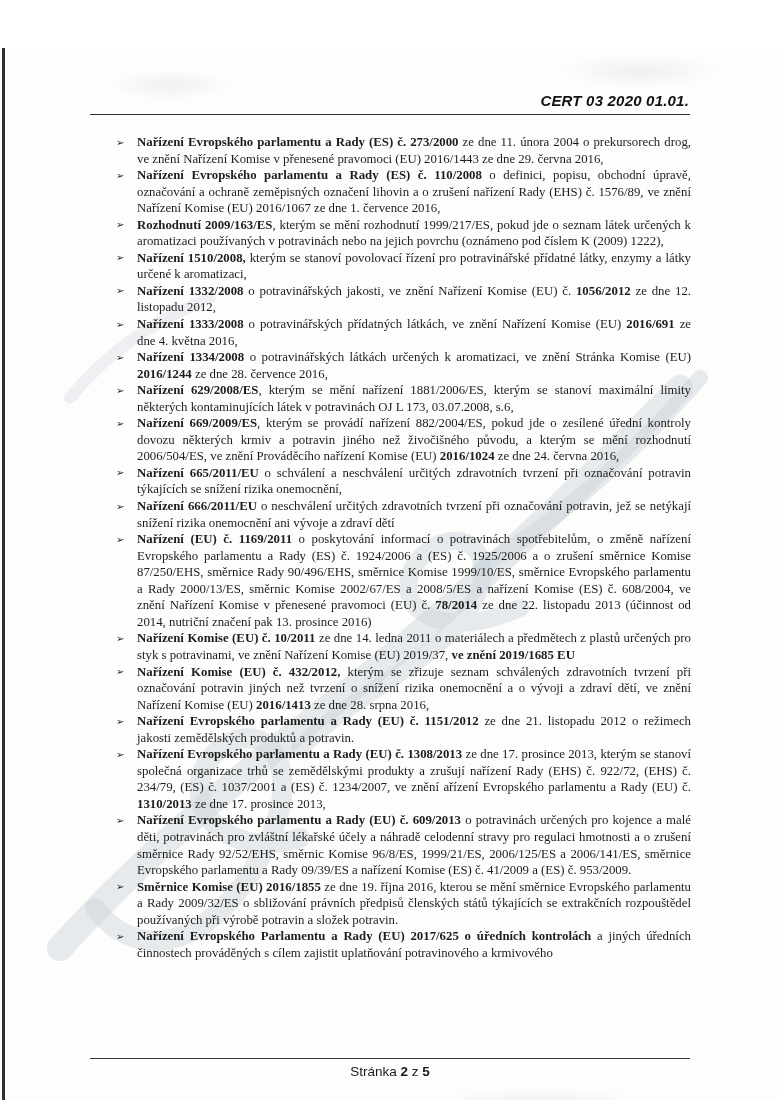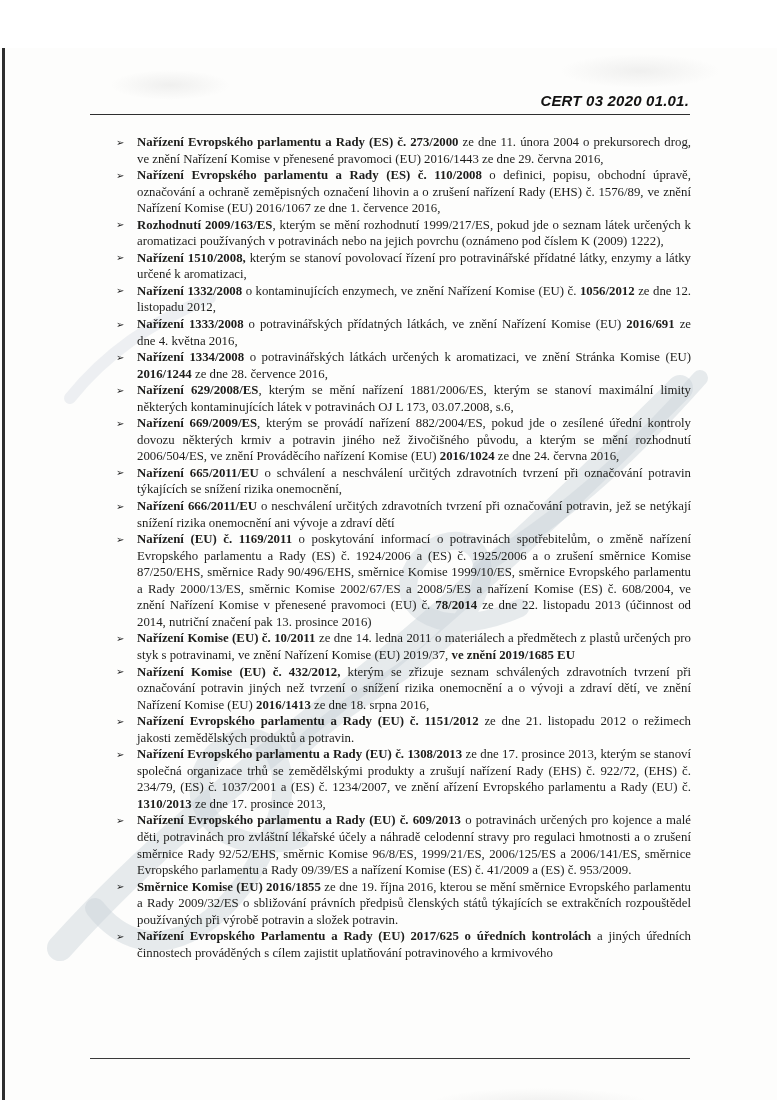--- a/index.html
+++ b/index.html
@@ -99,32 +99,33 @@
   </svg>
 
   <div class="header-code">CERT 03 2020 01.01.</div>
   <div class="header-rule"></div>
 
   <div class="content">
       <div class="item"><span class="bullet">➢</span><b>Nařízení Evropského parlamentu a Rady (ES) č. 273/2000</b><span> ze dne 11. února 2004 o prekursorech drog, ve znění Nařízení Komise v přenesené pravomoci (EU) 2016/1443 ze dne 29. června 2016,</span></div>
       <div class="item"><span class="bullet">➢</span><b>Nařízení Evropského parlamentu a Rady (ES) č. 110/2008</b><span> o definici, popisu, obchodní úpravě, označování a ochraně zeměpisných označení lihovin a o zrušení nařízení Rady (EHS) č. 1576/89, ve znění Nařízení Komise (EU) 2016/1067 ze dne 1. července 2016,</span></div>
       <div class="item"><span class="bullet">➢</span><b>Rozhodnutí 2009/163/ES</b><span>, kterým se mění rozhodnutí 1999/217/ES, pokud jde o seznam látek určených k aromatizaci používaných v potravinách nebo na jejich povrchu (oznámeno pod číslem K (2009) 1222),</span></div>
       <div class="item"><span class="bullet">➢</span><b>Nařízení 1510/2008,</b><span> kterým se stanoví povolovací řízení pro potravinářské přídatné látky, enzymy a látky určené k aromatizaci,</span></div>
-      <div class="item"><span class="bullet">➢</span><b>Nařízení 1332/2008</b><span> o kontaminujících enzymech, ve znění Nařízení Komise (EU) č. </span><b>1056/2012</b><span> ze dne 12. listopadu 2012,</span></div>
+      <div class="item"><span class="bullet">➢</span><b>Nařízení 1332/2008</b><span> o potravinářských jakosti, ve znění Nařízení Komise (EU) č. </span><b>1056/2012</b><span> ze dne 12. listopadu 2012,</span></div>
       <div class="item"><span class="bullet">➢</span><b>Nařízení 1333/2008</b><span> o potravinářských přídatných látkách, ve znění Nařízení Komise (EU) </span><b>2016/691</b><span> ze dne 4. května 2016,</span></div>
       <div class="item"><span class="bullet">➢</span><b>Nařízení 1334/2008</b><span> o potravinářských látkách určených k aromatizaci, ve znění Stránka Komise (EU) </span><b>2016/1244</b><span> ze dne 28. července 2016,</span></div>
       <div class="item"><span class="bullet">➢</span><b>Nařízení 629/2008/ES</b><span>, kterým se mění nařízení 1881/2006/ES, kterým se stanoví maximální limity některých kontaminujících látek v potravinách OJ L 173, 03.07.2008, s.6,</span></div>
       <div class="item"><span class="bullet">➢</span><b>Nařízení 669/2009/ES</b><span>, kterým se provádí nařízení 882/2004/ES, pokud jde o zesílené úřední kontroly dovozu některých krmiv a potravin jiného než živočišného původu, a kterým se mění rozhodnutí 2006/504/ES, ve znění Prováděcího nařízení Komise (EU) </span><b>2016/1024</b><span> ze dne 24. června 2016,</span></div>
       <div class="item"><span class="bullet">➢</span><b>Nařízení 665/2011/EU</b><span> o schválení a neschválení určitých zdravotních tvrzení při označování potravin týkajících se snížení rizika onemocnění,</span></div>
       <div class="item"><span class="bullet">➢</span><b>Nařízení 666/2011/EU</b><span> o neschválení určitých zdravotních tvrzení při označování potravin, jež se netýkají snížení rizika onemocnění ani vývoje a zdraví dětí</span></div>
       <div class="item"><span class="bullet">➢</span><b>Nařízení (EU) č. 1169/2011</b><span>  o poskytování informací o potravinách spotřebitelům, o změně nařízení Evropského parlamentu a Rady (ES) č. 1924/2006 a (ES) č. 1925/2006 a o zrušení směrnice Komise 87/250/EHS, směrnice Rady 90/496/EHS, směrnice Komise 1999/10/ES, směrnice Evropského parlamentu a Rady 2000/13/ES, směrnic Komise 2002/67/ES a 2008/5/ES a nařízení Komise (ES) č. 608/2004, ve znění Nařízení Komise v přenesené pravomoci (EU) č. </span><b>78/2014</b><span> ze dne 22. listopadu 2013 (účinnost od 2014, nutriční značení pak 13. prosince 2016)</span></div>
       <div class="item"><span class="bullet">➢</span><b>Nařízení Komise (EU) č. 10/2011</b><span> ze dne 14. ledna 2011 o materiálech a předmětech z plastů určených pro styk s potravinami, ve znění Nařízení Komise (EU) 2019/37, </span><b>ve znění 2019/1685 EU</b></div>
-      <div class="item"><span class="bullet">➢</span><b>Nařízení Komise (EU) č. 432/2012,</b><span> kterým se zřizuje seznam schválených zdravotních tvrzení při označování potravin jiných než tvrzení o snížení rizika onemocnění a o vývoji a zdraví dětí, ve znění Nařízení Komise (EU) </span><b>2016/1413</b><span> ze dne 18. srpna 2016,</span></div>
+      <div class="item"><span class="bullet">➢</span><b>Nařízení Komise (EU) č. 432/2012,</b><span> kterým se zřizuje seznam schválených zdravotních tvrzení při označování potravin jiných než tvrzení o snížení rizika onemocnění a o vývoji a zdraví dětí, ve znění Nařízení Komise (EU) </span><b>2016/1413</b><span> ze dne 28. srpna 2016,</span></div>
       <div class="item"><span class="bullet">➢</span><b>Nařízení Evropského parlamentu a Rady (EU) č. 1151/2012</b><span> ze dne 21. listopadu 2012 o režimech jakosti zemědělských produktů a potravin.</span></div>
       <div class="item"><span class="bullet">➢</span><b>Nařízení Evropského parlamentu a Rady (EU) č. 1308/2013</b><span> ze dne 17. prosince 2013, kterým se stanoví společná organizace trhů se zemědělskými produkty a zrušují nařízení Rady (EHS) č. 922/72, (EHS) č. 234/79, (ES) č. 1037/2001 a (ES) č. 1234/2007, ve znění ařízení Evropského parlamentu a Rady (EU) č. </span><b>1310/2013</b><span> ze dne 17. prosince 2013,</span></div>
       <div class="item"><span class="bullet">➢</span><b>Nařízení Evropského parlamentu a Rady (EU) č. 609/2013</b><span> o potravinách určených pro kojence a malé děti, potravinách pro zvláštní lékařské účely a náhradě celodenní stravy pro regulaci hmotnosti a o zrušení směrnice Rady 92/52/EHS, směrnic Komise 96/8/ES, 1999/21/ES, 2006/125/ES a 2006/141/ES, směrnice Evropského parlamentu a Rady 09/39/ES a nařízení Komise (ES) č. 41/2009 a (ES) č. 953/2009.</span></div>
       <div class="item"><span class="bullet">➢</span><b>Směrnice Komise (EU) 2016/1855</b><span> ze dne 19. října 2016, kterou se mění směrnice Evropského parlamentu a Rady 2009/32/ES o sbližování právních předpisů členských států týkajících se extrakčních rozpouštědel používaných při výrobě potravin a složek potravin.</span></div>
       <div class="item"><span class="bullet">➢</span><b>Nařízení Evropského Parlamentu a Rady (EU) 2017/625 o úředních kontrolách</b><span> a jiných úředních činnostech prováděných s cílem zajistit uplatňování potravinového a krmivového</span></div>
     </div>
 
   <div class="footer-rule"></div>
+  <div class="footer-text"><span>Stránka </span><b>2</b><span> z </span><b>5</b></div>
 
 </div>
 
 </body></html>

